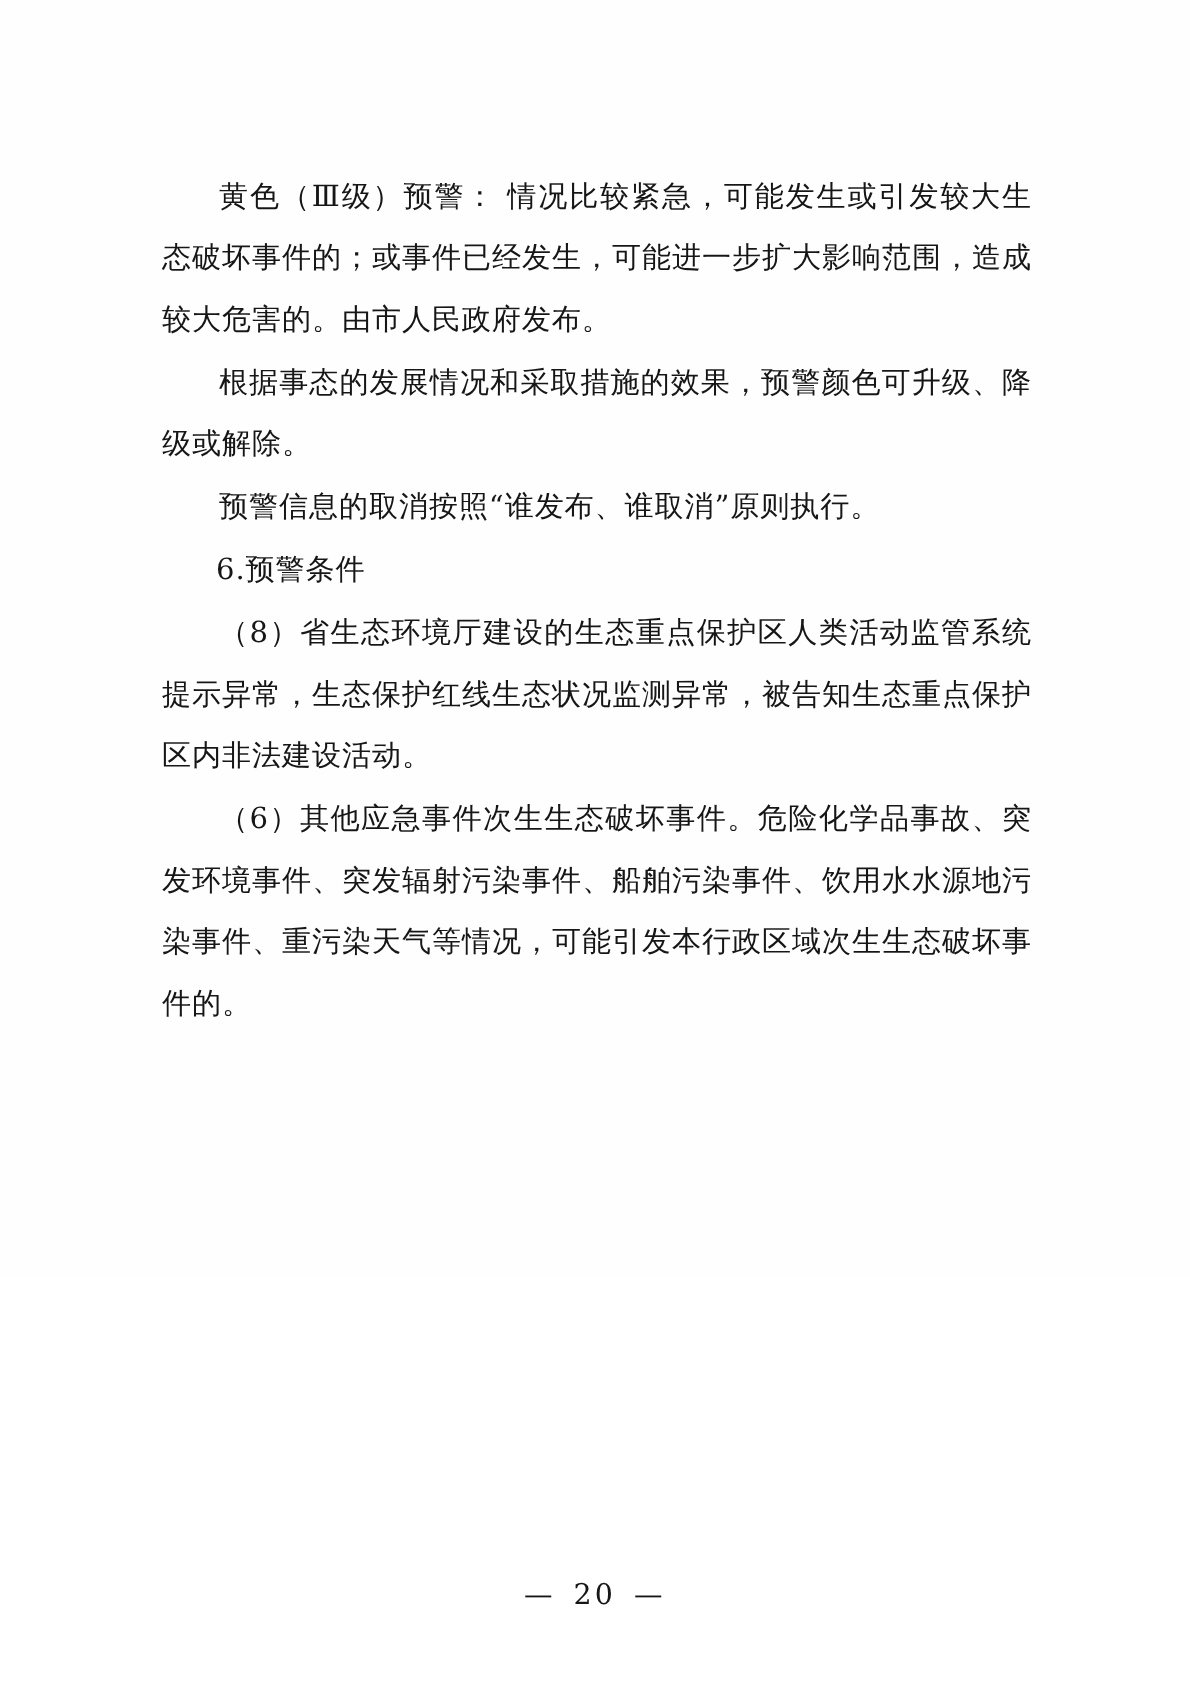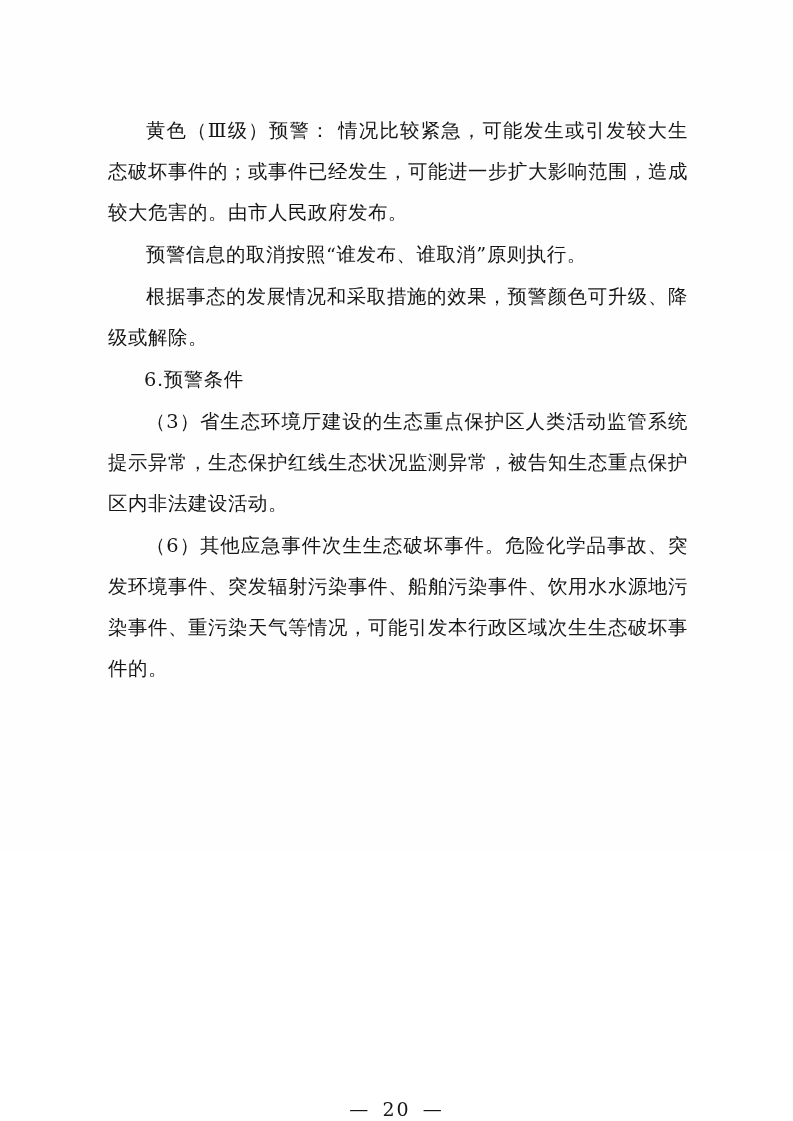--- a/index.html
+++ b/index.html
@@ -39,43 +39,43 @@
     text-indent: 38px;
     color: #161616;
     font-weight: 400;
   }
   p.para.tight {
     text-indent: 36px;
   }
   .footer {
     position: absolute;
     left: 0;
-    top: 1098px;
+    top: 1052px;
     width: 793px;
     text-align: center;
     font-size: 19px;
     letter-spacing: 2px;
     color: #161616;
   }
   .footer .pg {
     display: inline-block;
     padding-left: 4px;
   }
 </style>
 </head>
 <body>
 
 <div class="page">
 
   <div class="content">
     <p class="para">黄色（Ⅲ级）预警：  情况比较紧急，可能发生或引发较大生态破坏事件的；或事件已经发生，可能进一步扩大影响范围，造成较大危害的。由市人民政府发布。</p>
+    <p class="para">根据事态的发展情况和采取措施的效果，预警颜色可升级、降级或解除。</p>
     <p class="para">预警信息的取消按照“谁发布、谁取消”原则执行。</p>
-    <p class="para">根据事态的发展情况和采取措施的效果，预警颜色可升级、降级或解除。</p>
     <p class="para tight">6.预警条件</p>
-    <p class="para">（3）省生态环境厅建设的生态重点保护区人类活动监管系统提示异常，生态保护红线生态状况监测异常，被告知生态重点保护区内非法建设活动。</p>
+    <p class="para">（8）省生态环境厅建设的生态重点保护区人类活动监管系统提示异常，生态保护红线生态状况监测异常，被告知生态重点保护区内非法建设活动。</p>
     <p class="para">（6）其他应急事件次生生态破坏事件。危险化学品事故、突发环境事件、突发辐射污染事件、船舶污染事件、饮用水水源地污染事件、重污染天气等情况，可能引发本行政区域次生生态破坏事件的。</p>
   </div>
 
   <div class="footer">
     <span>—</span>
     <span class="pg">20</span>
     <span class="pg">—</span>
   </div>
 
 </div>

